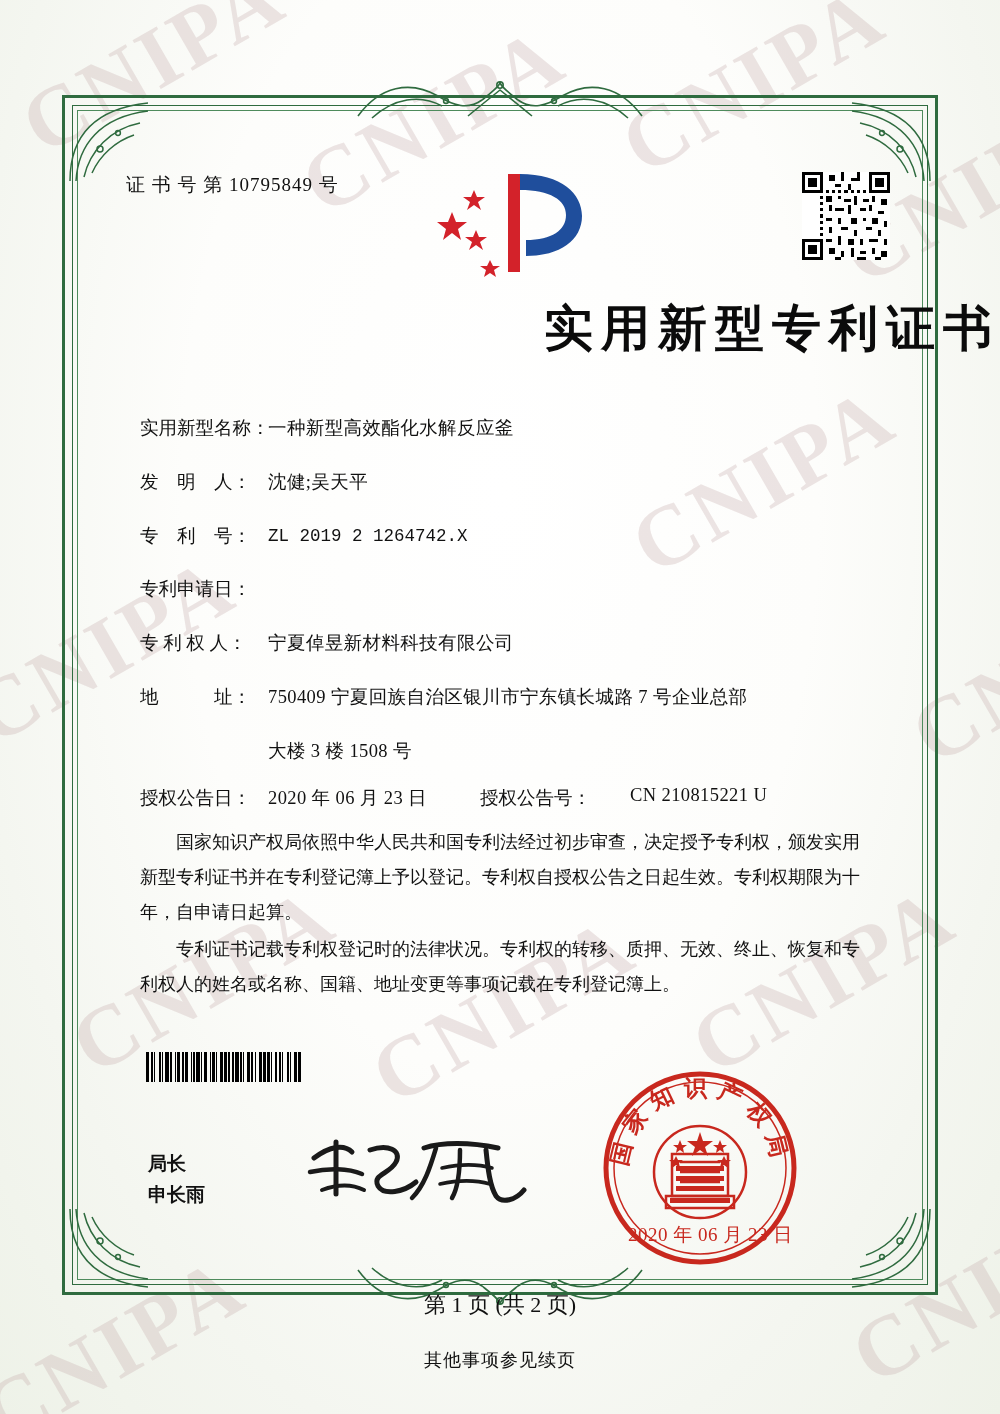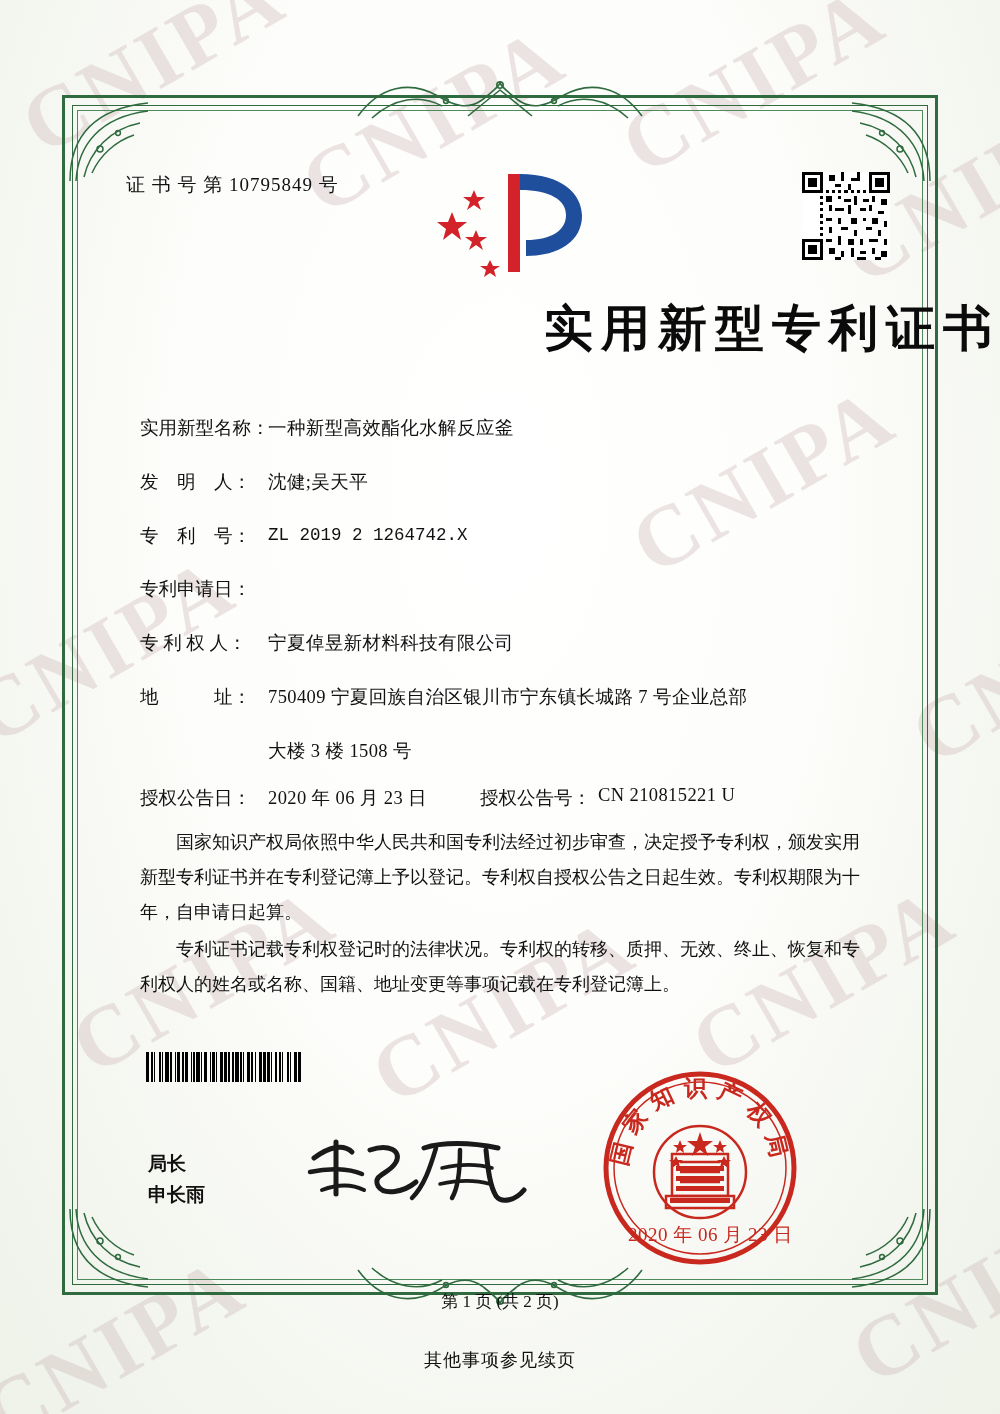--- a/index.html
+++ b/index.html
@@ -130,21 +130,21 @@
   .fields {
     position: absolute;
     left: 140px;
     top: 415px;
     width: 730px;
     font-size: 18.5px;
     color: #111;
   }
   .field-row {
     display: flex;
-    align-items: flex-start;
+    align-items: flex-end;
     margin-bottom: 27px;
     line-height: 1.45;
   }
   .field-label {
     width: 128px;
     flex: 0 0 128px;
     letter-spacing: 0px;
     white-space: pre;
   }
   .field-value {
@@ -160,21 +160,21 @@
   .addr-line2 {
     margin-left: 128px;
     letter-spacing: 0.4px;
     margin-top: 2px;
   }
   .pub-row {
     display: flex;
     margin-bottom: 0;
   }
   .pub-left { width: 340px; flex: 0 0 340px; display: flex; }
-  .pub-right { display: flex; }
+  .pub-right { display: flex; gap: 32px; }
   .pub-right .field-label { width: 118px; flex: 0 0 118px; }
 
   
   .paras {
     position: absolute;
     left: 140px;
     top: 825px;
     width: 720px;
     font-size: 18px;
     line-height: 1.95;
@@ -234,21 +234,21 @@
     font-family: "Liberation Serif", serif;
   }
 
   
   .page-no {
     position: absolute;
     left: 0;
     right: 0;
     top: 1290px;
     text-align: center;
-    font-size: 17px;
+    font-size: 22px;
     color: #111;
   }
   .footer-note {
     position: absolute;
     left: 0;
     right: 0;
     top: 1348px;
     text-align: center;
     font-size: 18px;
     color: #111;

